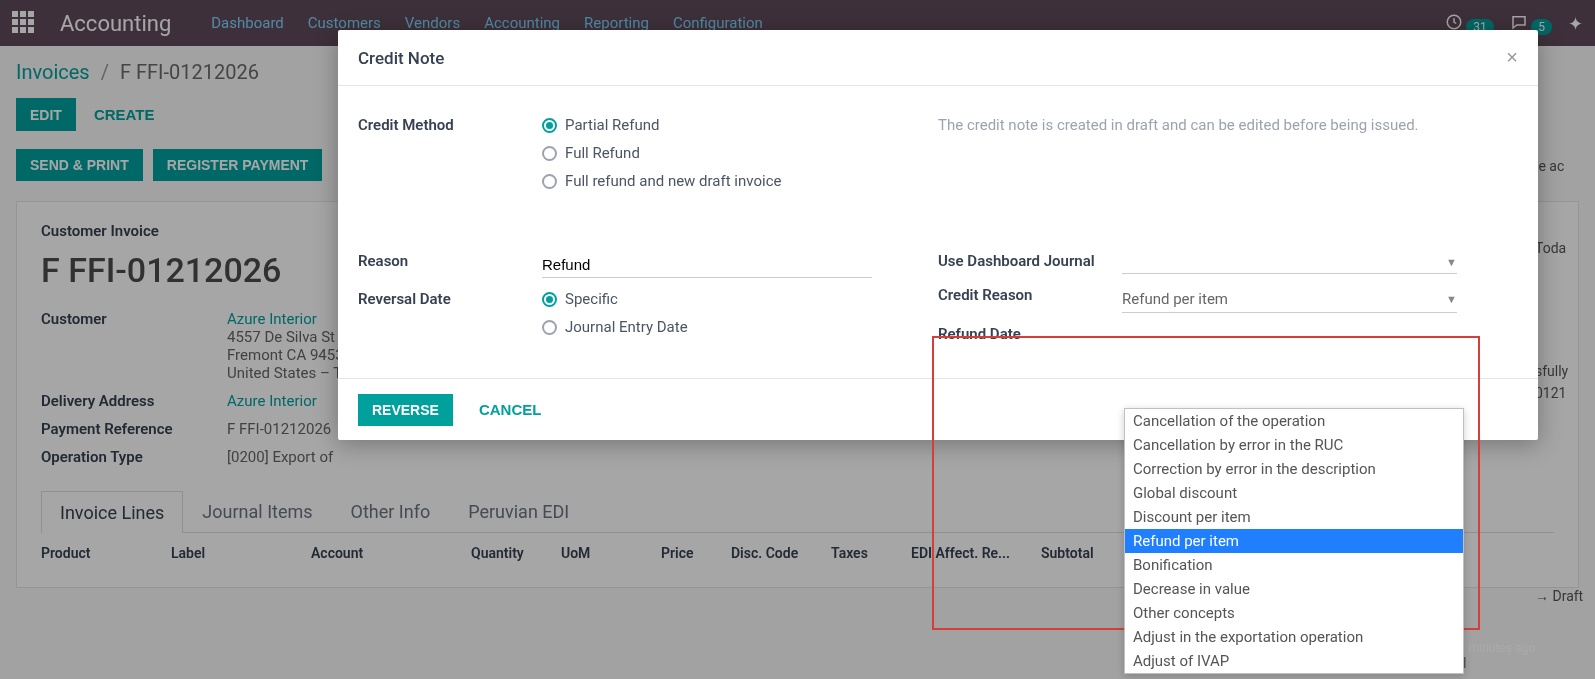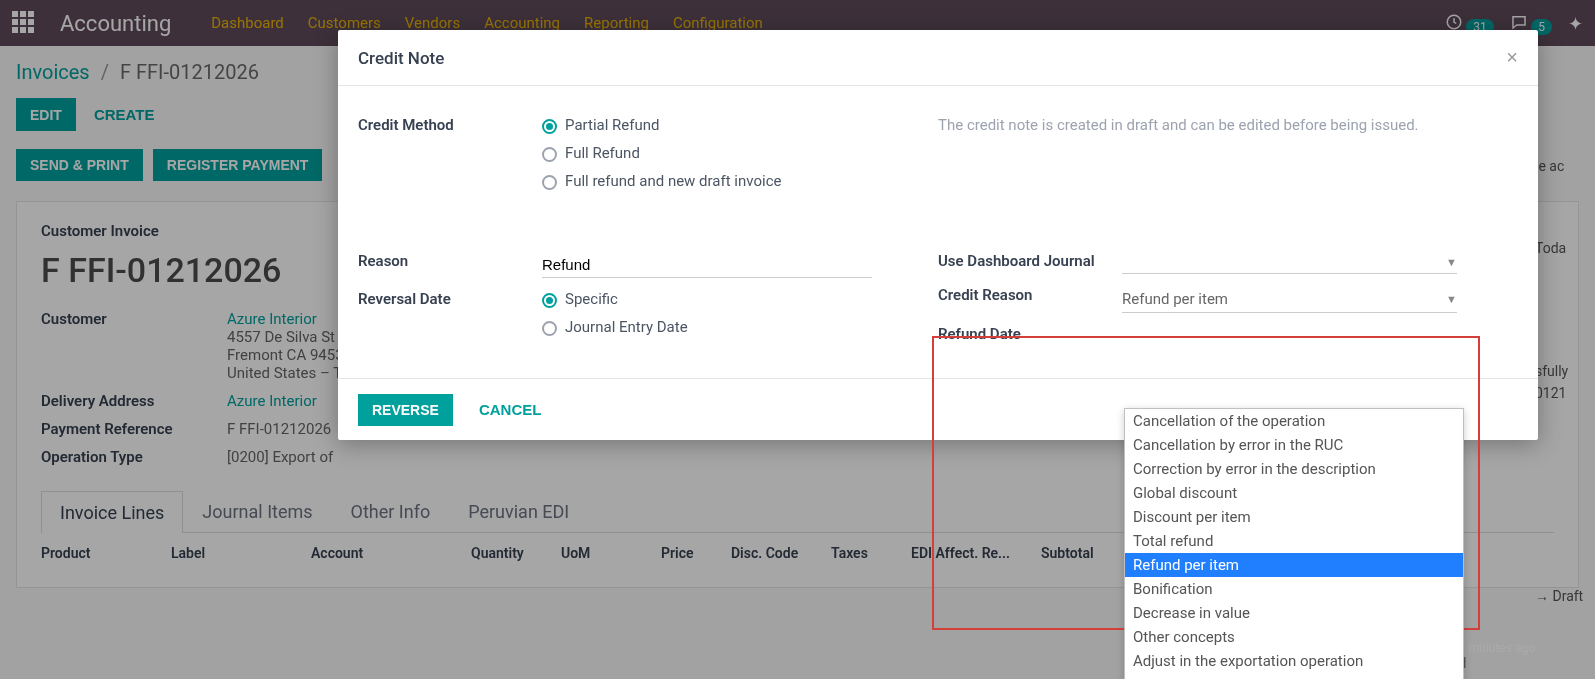--- a/index.html
+++ b/index.html
@@ -27,21 +27,21 @@
   width: 24px; height: 24px;
   display: grid;
   grid-template-columns: repeat(3, 6px);
   grid-template-rows: repeat(3, 6px);
   gap: 2px;
   margin-right: 24px;
 }
 .navbar .apps-icon span { background: #fff; }
 .navbar .brand { font-size: 22px; font-weight: 400; margin-right: 40px; }
 .navbar .menu { display: flex; gap: 24px; flex: 1; }
-.navbar .menu a { color: #eab308; text-decoration: none; font-size: 15px; }
+.navbar .menu a { color: #7dd3fc; text-decoration: none; font-size: 15px; }
 .navbar .right { display: flex; align-items: center; gap: 16px; }
 .navbar .badge {
   background: #00a09d;
   color: #fff;
   border-radius: 10px;
   padding: 1px 7px;
   font-size: 12px;
   min-width: 22px;
   text-align: center;
 }
@@ -131,21 +131,21 @@
   align-items: center;
 }
 .modal-header h4 { font-size: 17px; font-weight: 500; color: #374151; }
 .modal-header .close { font-size: 20px; color: #999; cursor: pointer; background: none; border: none; }
 .modal-body { padding: 30px 20px 20px; }
 .modal-row { display: flex; }
 .modal-col { flex: 1; }
 .mf { display: flex; margin-bottom: 12px; align-items: flex-start; }
 .mf .mf-label { width: 184px; font-weight: 600; color: #374151; font-size: 15px; }
 .mf .mf-field { flex: 1; font-size: 15px; color: #4b5563; }
-.radio { display: flex; align-items: flex-end; gap: 8px; margin-bottom: 10px; cursor: pointer; }
+.radio { display: flex; align-items: center; gap: 8px; margin-bottom: 10px; cursor: pointer; }
 .radio .r {
   width: 15px; height: 15px; border: 2px solid #9ca3af; border-radius: 50%; display: inline-flex; align-items: center; justify-content: center;
 }
 .radio.checked .r { border-color: #00a09d; }
 .radio.checked .r::after { content: ""; width: 7px; height: 7px; background: #00a09d; border-radius: 50%; }
 .text-input {
   border: none;
   border-bottom: 1px solid #ccc;
   font-size: 15px;
   padding: 4px 0;
@@ -417,21 +417,20 @@
     <button class="btn-text">CANCEL</button>
   </div>
 </div>
 
 <div class="dropdown-list" style="top:376px; left:1124px;">
   <div class="opt">Cancellation of the operation</div>
   <div class="opt">Cancellation by error in the RUC</div>
   <div class="opt">Correction by error in the description</div>
   <div class="opt">Global discount</div>
   <div class="opt">Discount per item</div>
-  <div class="opt">Total refund</div>
   <div class="opt selected">Refund per item</div>
   <div class="opt">Bonification</div>
   <div class="opt">Decrease in value</div>
   <div class="opt">Other concepts</div>
   <div class="opt">Adjust in the exportation operation</div>
   <div class="opt">Adjust of IVAP</div>
 </div>
 
 <div class="highlight-box" style="top:336px; left:932px; width:548px; height:294px;"></div>
 

